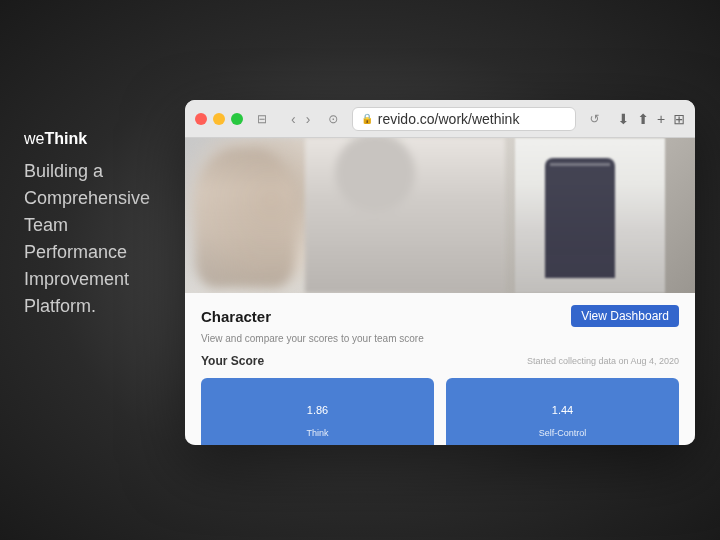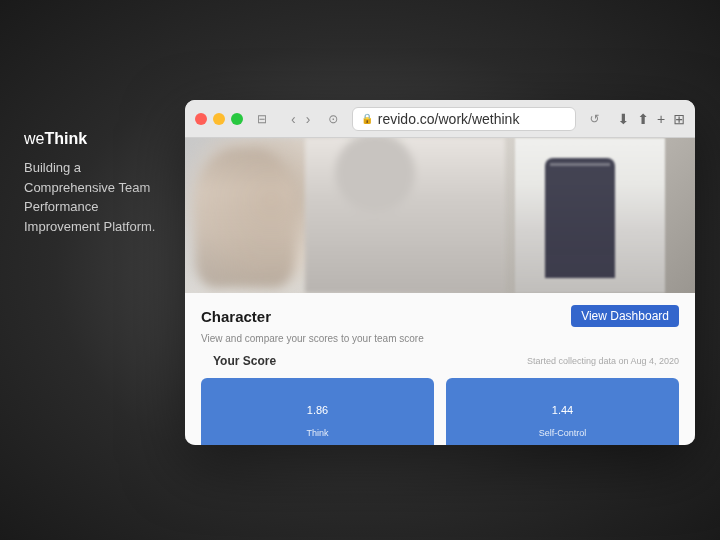--- a/index.html
+++ b/index.html
@@ -27,21 +27,21 @@
       font-weight: 600;
       margin-bottom: 10px;
     }
 
     .brand-name span {
       font-weight: 300;
     }
 
     .tagline {
       color: #cccccc;
-      font-size: 13px;
+      font-size: 18px;
       line-height: 1.5;
     }
 
     
     .browser-window {
       position: absolute;
       left: 185px;
       top: 100px;
       width: 510px;
       height: 345px;
@@ -274,21 +274,20 @@
       display: flex;
       justify-content: space-between;
       align-items: center;
       margin-bottom: 10px;
     }
 
     .your-score-label {
       font-size: 12px;
       font-weight: 600;
       color: #333;
-      margin-left: 12px;
     }
 
     .collecting-info {
       font-size: 9px;
       color: #aaa;
     }
 
     .score-cards {
       display: flex;
       gap: 12px;

